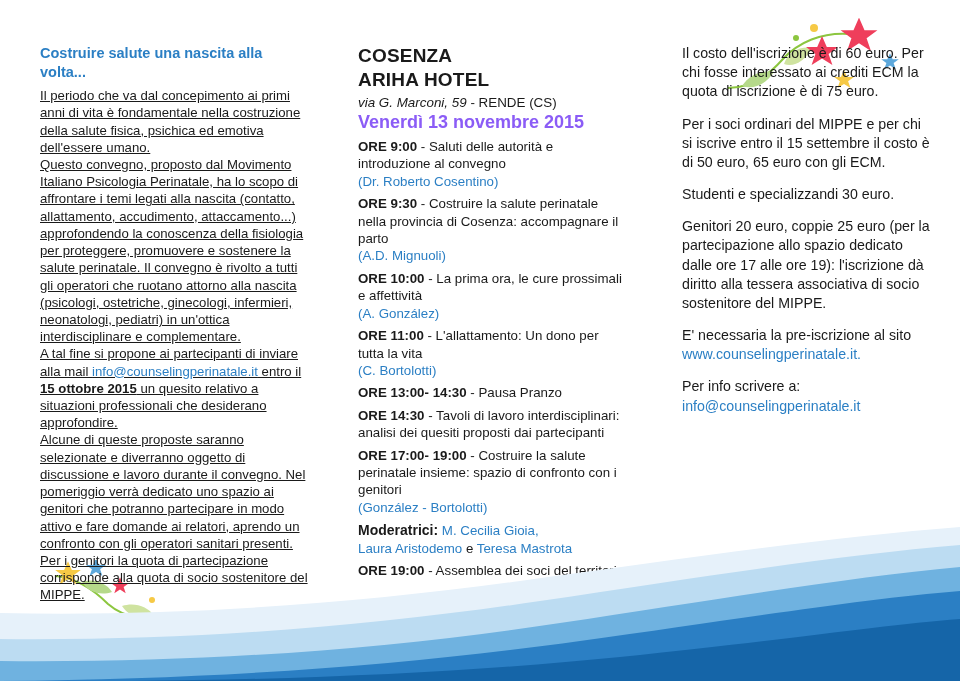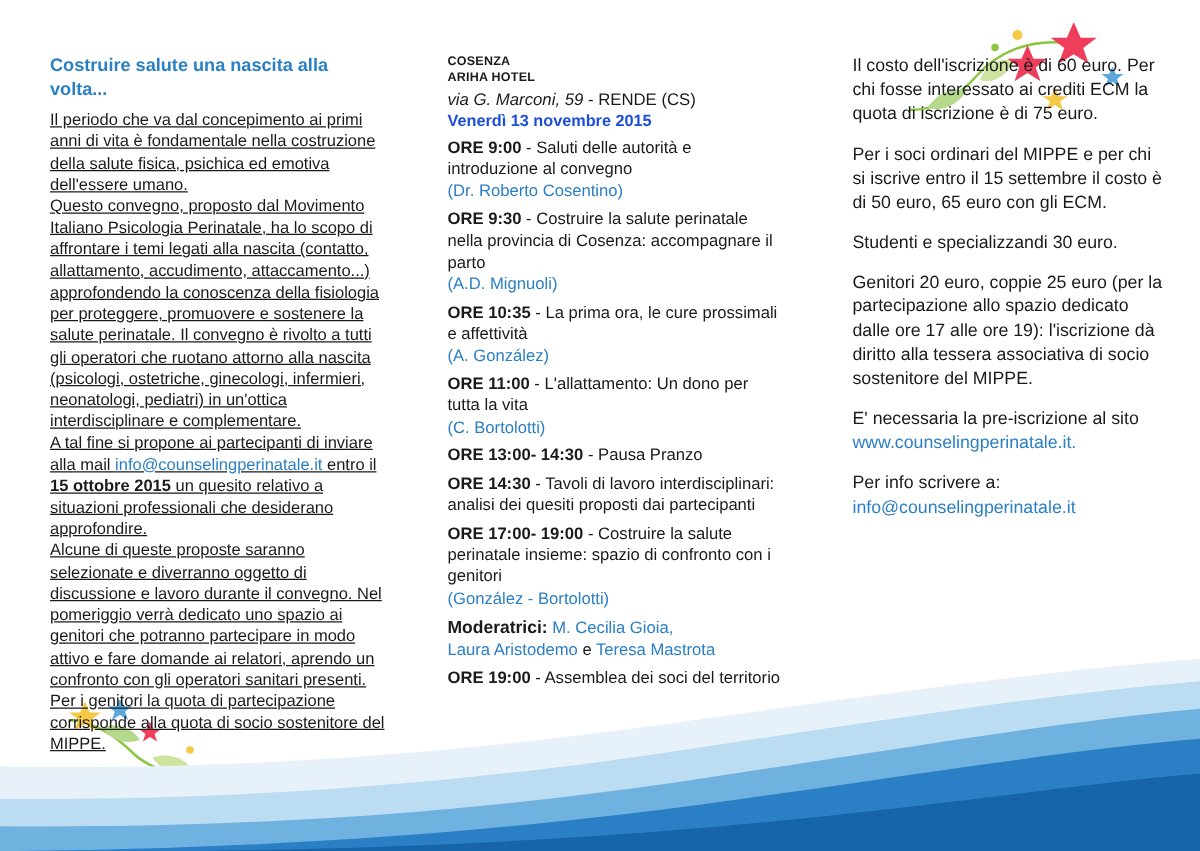--- a/index.html
+++ b/index.html
@@ -57,36 +57,36 @@
   }
   .body-text p { margin: 0; text-decoration: underline; }
 
   .link-blue { color: #2b7fc4; }
   .b { font-weight: bold; }
 
   
   .mid-title {
     color: #1a1a1a;
     font-weight: bold;
-    font-size: 10px;
+    font-size: 19px;
     line-height: 1.28;
     margin: 0;
     letter-spacing: .2px;
   }
   .mid-sub {
     font-size: 13.4px;
     color: #1a1a1a;
     line-height: 1.3;
     margin: 1px 0 0 0;
   }
   .mid-sub .ital { font-style: italic; }
   .mid-date {
     font-weight: bold;
-    font-size: 13px;
-    color: #1d4ed8;
+    font-size: 18px;
+    color: #8b5cf6;
     margin: 1px 0 5px 0;
   }
   .prog {
     font-size: 13.3px;
     line-height: 1.31;
     color: #1a1a1a;
     margin: 0 0 5px 0;
   }
   .prog .ore { font-weight: bold; }
   .prog .name { color: #2b7fc4; }
@@ -172,21 +172,21 @@
 
     <div class="prog">
       <span class="ore">ORE 9:00</span><span> - Saluti delle autorità e introduzione al convegno</span><br>
       <span class="name">(Dr. Roberto Cosentino)</span>
     </div>
     <div class="prog">
       <span class="ore">ORE 9:30</span><span> - Costruire la salute perinatale nella provincia di Cosenza: accompagnare il parto</span><br>
       <span class="name">(A.D. Mignuoli)</span>
     </div>
     <div class="prog">
-      <span class="ore">ORE 10:35</span><span> - La prima ora, le cure prossimali e affettività</span><br>
+      <span class="ore">ORE 10:00</span><span> - La prima ora, le cure prossimali e affettività</span><br>
       <span class="name">(A. González)</span>
     </div>
     <div class="prog">
       <span class="ore">ORE 11:00</span><span> - L'allattamento: Un dono per tutta la vita</span><br>
       <span class="name">(C. Bortolotti)</span>
     </div>
     <div class="prog">
       <span class="ore">ORE 13:00- 14:30</span><span> - Pausa Pranzo</span>
     </div>
     <div class="prog">

